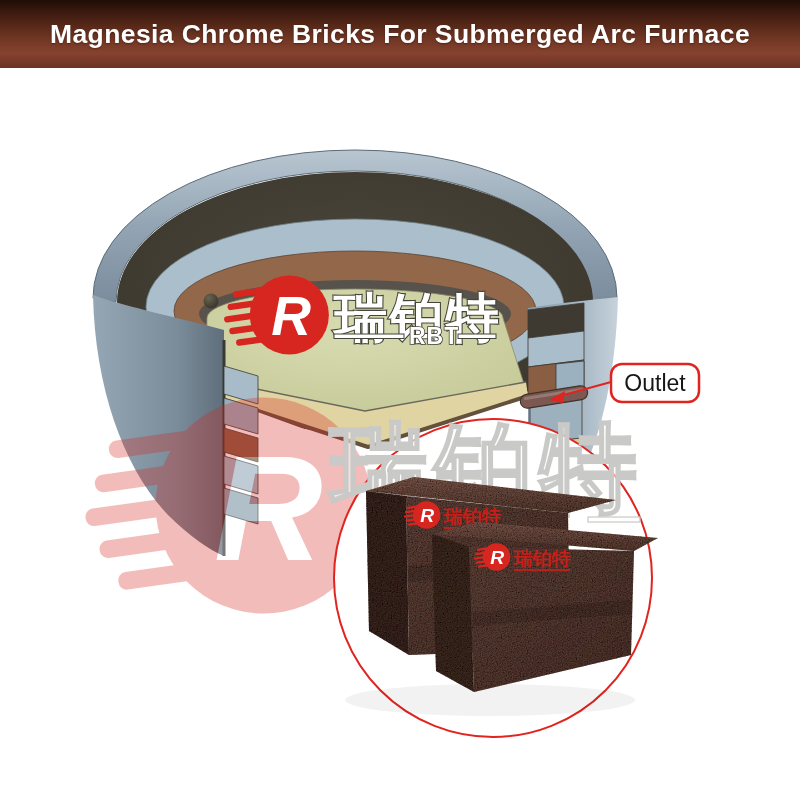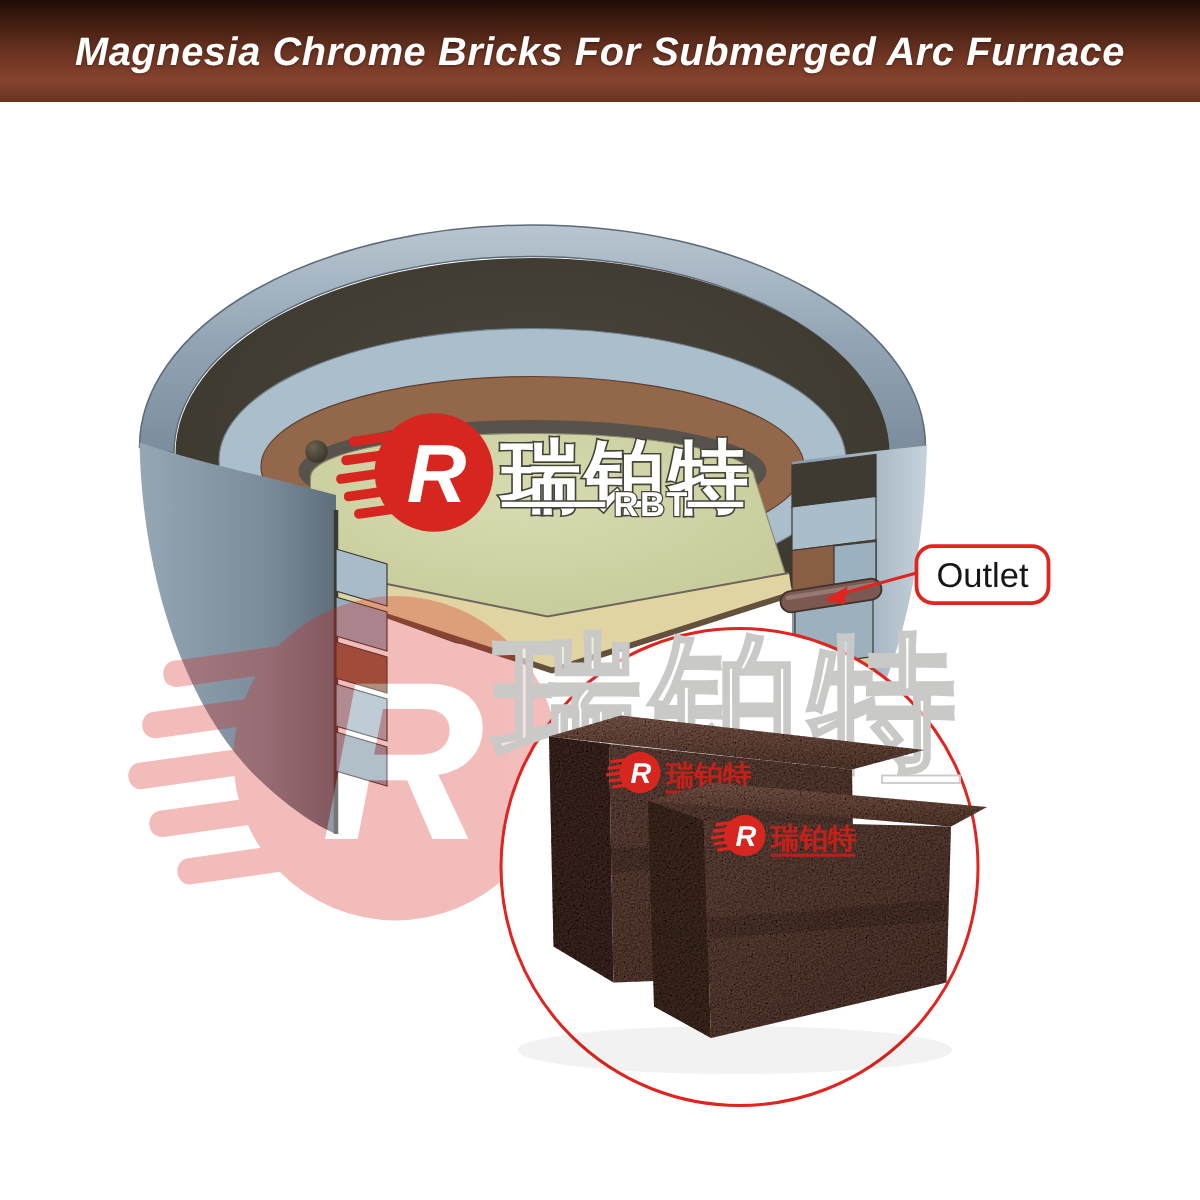--- a/index.html
+++ b/index.html
@@ -4,21 +4,21 @@
 <style>
   html,body{margin:0;padding:0;}
   body{
     width:800px;height:800px;position:relative;overflow:hidden;
     background:#ffffff;
     font-family:"Liberation Sans", sans-serif;
   }
   .header{
     position:absolute;top:0;left:0;width:800px;height:68px;z-index:5;
     background:linear-gradient(180deg,#1f0d07 0%,#411d11 22%,#6e3522 55%,#86422e 78%,#6b3322 100%);
-    display:flex;align-items:center;justify-content:center;font-style:italic;
+    display:flex;align-items:center;justify-content:center;
   }
   .header h1{
     margin:0;color:#ffffff;font-size:26.5px;font-weight:bold;
     letter-spacing:.4px;white-space:nowrap;
     text-shadow:0 1px 2px rgba(0,0,0,.35);
   }
   svg.scene{position:absolute;top:0;left:0;z-index:1;}
   text{font-family:"Liberation Sans", sans-serif;}
 </style>
 </head>

